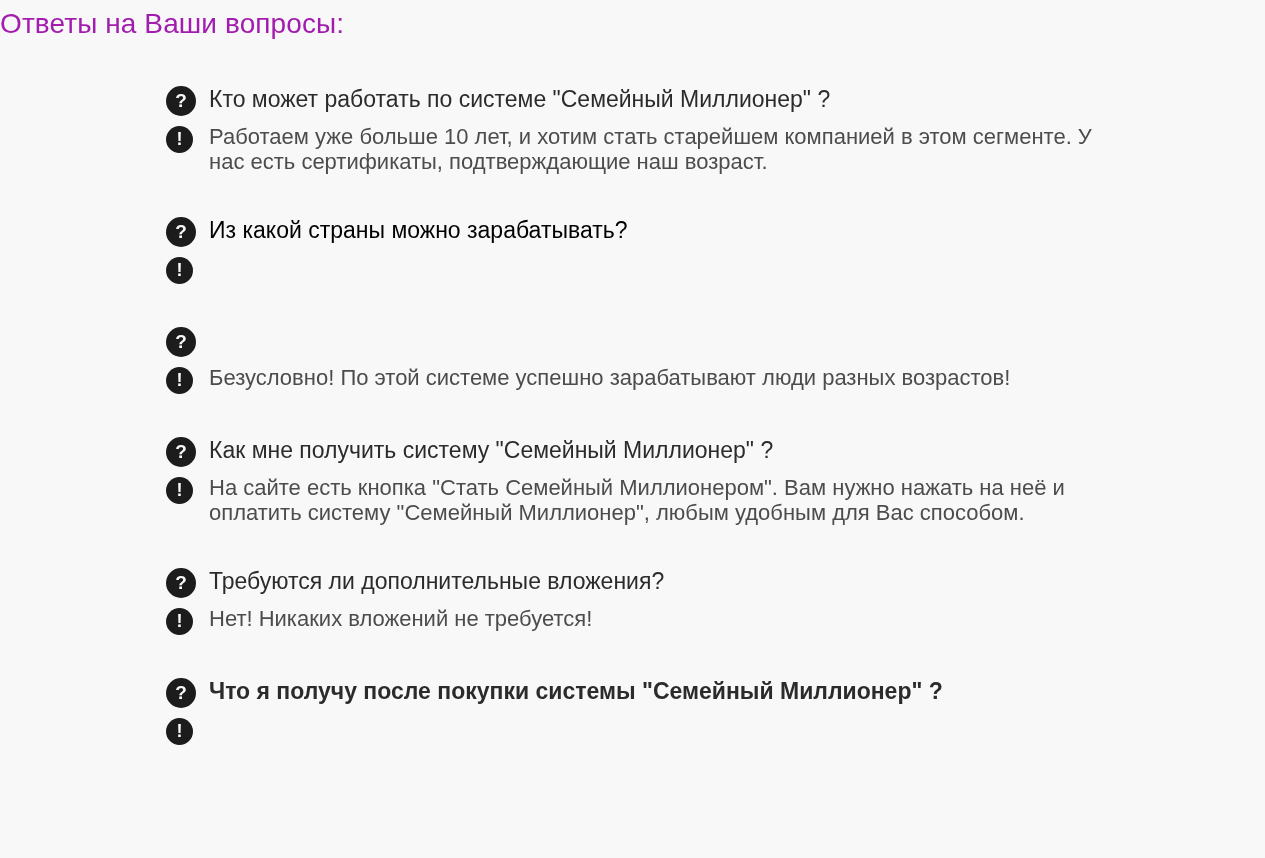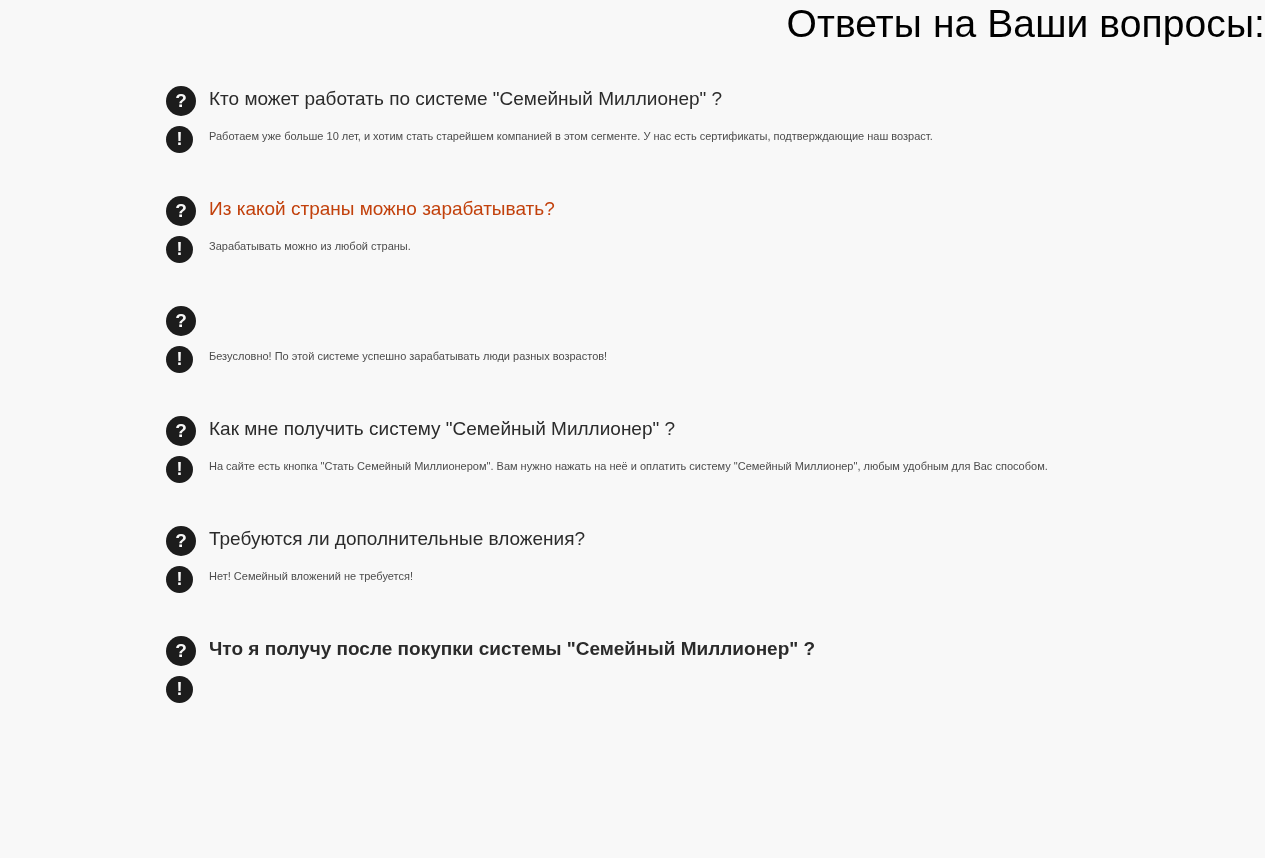--- a/index.html
+++ b/index.html
@@ -18,24 +18,24 @@
   }
 
   .page {
     width: 1265px;
     height: 858px;
     box-sizing: border-box;
     padding-top: 0;
   }
 
   .faq-title {
-    text-align: right;
-    font-size: 39px;
+    text-align: left;
+    font-size: 28px;
     font-weight: 400;
-    color: #000000;
+    color: #a21caf;
     letter-spacing: 0.1px;
     margin: 0;
     padding-top: 6px;
     line-height: 36px;
   }
 
   .faq-list {
     margin: 0;
     padding: 0;
     list-style: none;
@@ -93,29 +93,29 @@
     margin-right: 16px;
   }
 
   .badge-q span, .badge-a span {
     display: block;
     transform: translateY(-0.5px);
   }
 
   
   .q-text {
-    font-size: 19px;
+    font-size: 23px;
     line-height: 28px;
     color: #2b2b2b;
     font-weight: 400;
     max-width: 900px;
   }
 
   .a-text {
-    font-size: 11px;
+    font-size: 22px;
     line-height: 25px;
     color: #4c4c4c;
     font-weight: 400;
     max-width: 892px;
   }
 </style>
 </head>
 <body style="background: rgb(248, 248, 248);">
 
 <div class="page">
@@ -137,41 +137,40 @@
         </div>
         <div class="a-text" style="color: rgb(76, 76, 76);">Работаем уже больше 10 лет, и хотим стать старейшем компанией в этом сегменте. У нас есть сертификаты, подтверждающие наш возраст.</div>
       </div>
     </li>
 
     <li class="faq-block">
       <div class="q-row">
         <div class="badge badge-q" style="background: rgb(28, 28, 28); color: rgb(248, 248, 248);">
           <span>?</span>
         </div>
-        <div class="q-text" style="color: #c2410c;">Из какой страны можно зарабатывать?</div>
-      </div>
-      <div class="a-row">
-        <div class="badge badge-a" style="background: rgb(28, 28, 28); color: rgb(248, 248, 248);">
-          <span>!</span>
-        </div>
-        <div class="a-text" style="color: rgb(76, 76, 76);">Зарабатывать можно из любой страны.</div>
-      </div>
-    </li>
-
-    <li class="faq-block">
-      <div class="q-row">
-        <div class="badge badge-q" style="background: rgb(28, 28, 28); color: rgb(248, 248, 248);">
-          <span>?</span>
-        </div>
-      </div>
-      <div class="a-row">
-        <div class="badge badge-a" style="background: rgb(28, 28, 28); color: rgb(248, 248, 248);">
-          <span>!</span>
-        </div>
-        <div class="a-text" style="color: rgb(76, 76, 76);">Безусловно! По этой системе успешно зарабатывать люди разных возрастов!</div>
+        <div class="q-text" style="color: #000000;">Из какой страны можно зарабатывать?</div>
+      </div>
+      <div class="a-row">
+        <div class="badge badge-a" style="background: rgb(28, 28, 28); color: rgb(248, 248, 248);">
+          <span>!</span>
+        </div>
+      </div>
+    </li>
+
+    <li class="faq-block">
+      <div class="q-row">
+        <div class="badge badge-q" style="background: rgb(28, 28, 28); color: rgb(248, 248, 248);">
+          <span>?</span>
+        </div>
+      </div>
+      <div class="a-row">
+        <div class="badge badge-a" style="background: rgb(28, 28, 28); color: rgb(248, 248, 248);">
+          <span>!</span>
+        </div>
+        <div class="a-text" style="color: rgb(76, 76, 76);">Безусловно! По этой системе успешно зарабатывают люди разных возрастов!</div>
       </div>
     </li>
 
     <li class="faq-block">
       <div class="q-row">
         <div class="badge badge-q" style="background: rgb(28, 28, 28); color: rgb(248, 248, 248);">
           <span>?</span>
         </div>
         <div class="q-text" style="color: rgb(43, 43, 43);">Как мне получить систему "Семейный Миллионер" ?</div>
       </div>
@@ -187,21 +186,21 @@
       <div class="q-row">
         <div class="badge badge-q" style="background: rgb(28, 28, 28); color: rgb(248, 248, 248);">
           <span>?</span>
         </div>
         <div class="q-text" style="color: rgb(43, 43, 43);">Требуются ли дополнительные вложения?</div>
       </div>
       <div class="a-row">
         <div class="badge badge-a" style="background: rgb(28, 28, 28); color: rgb(248, 248, 248);">
           <span>!</span>
         </div>
-        <div class="a-text" style="color: rgb(76, 76, 76);">Нет! Семейный вложений не требуется!</div>
+        <div class="a-text" style="color: rgb(76, 76, 76);">Нет! Никаких вложений не требуется!</div>
       </div>
     </li>
 
     <li class="faq-block">
       <div class="q-row">
         <div class="badge badge-q" style="background: rgb(28, 28, 28); color: rgb(248, 248, 248);">
           <span>?</span>
         </div>
         <div class="q-text" style="color: rgb(43, 43, 43); font-weight: bold;">Что я получу после покупки системы "Семейный Миллионер" ?</div>
       </div>

